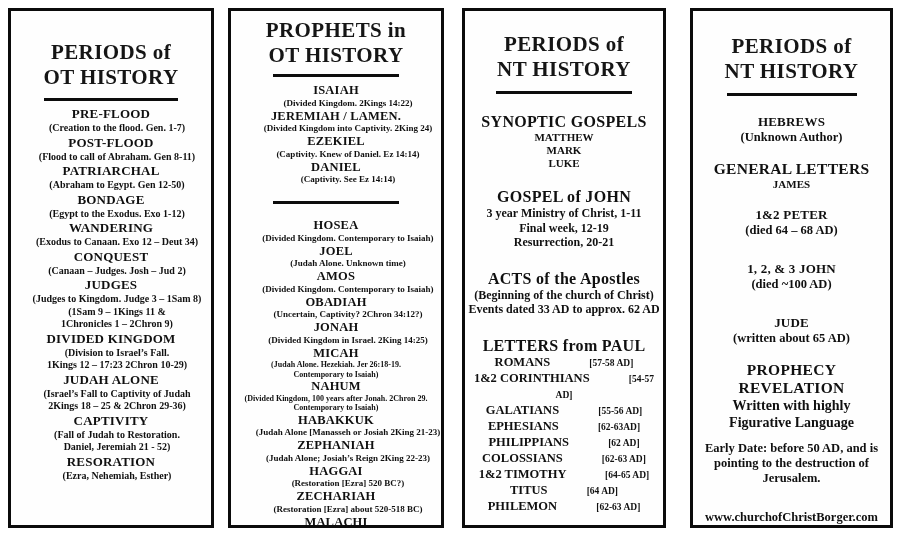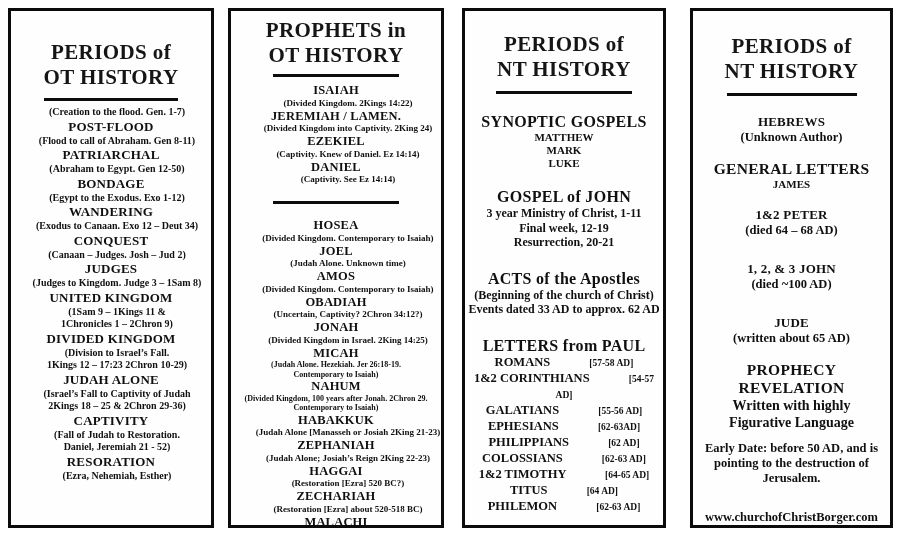--- a/index.html
+++ b/index.html
@@ -50,34 +50,34 @@
 
 <div class="board">
 
   <section class="panel p1">
     <h2 class="panel-title">
       <div>PERIODS of</div>
       <div>OT HISTORY</div>
     </h2>
     <div class="panel-body">
         <div class="rule"></div>
+        <div class="t-head">PRE-FLOOD</div>
         <div class="t-desc">(Creation to the flood. Gen. 1-7)</div>
         <div class="t-head">POST-FLOOD</div>
         <div class="t-desc">(Flood to call of Abraham. Gen 8-11)</div>
         <div class="t-head">PATRIARCHAL</div>
         <div class="t-desc">(Abraham to Egypt. Gen 12-50)</div>
         <div class="t-head">BONDAGE</div>
         <div class="t-desc">(Egypt to the Exodus. Exo 1-12)</div>
         <div class="t-head">WANDERING</div>
         <div class="t-desc">(Exodus to Canaan. Exo 12 – Deut 34)</div>
         <div class="t-head">CONQUEST</div>
         <div class="t-desc">(Canaan – Judges. Josh – Jud 2)</div>
         <div class="t-head">JUDGES</div>
         <div class="t-desc">(Judges to Kingdom. Judge 3 – 1Sam 8)</div>
-        <div class="t-head">UNITED KINGDOM</div>
         <div class="t-desc">(1Sam 9 – 1Kings 11 &amp;</div>
         <div class="t-desc">1Chronicles 1 – 2Chron 9)</div>
         <div class="t-head">DIVIDED KINGDOM</div>
         <div class="t-desc">(Division to Israel’s Fall.</div>
         <div class="t-desc">1Kings 12 – 17:23 2Chron 10-29)</div>
         <div class="t-head">JUDAH ALONE</div>
         <div class="t-desc">(Israel’s Fall to Captivity of Judah</div>
         <div class="t-desc">2Kings 18 – 25 &amp; 2Chron 29-36)</div>
         <div class="t-head">CAPTIVITY</div>
         <div class="t-desc">(Fall of Judah to Restoration.</div>

